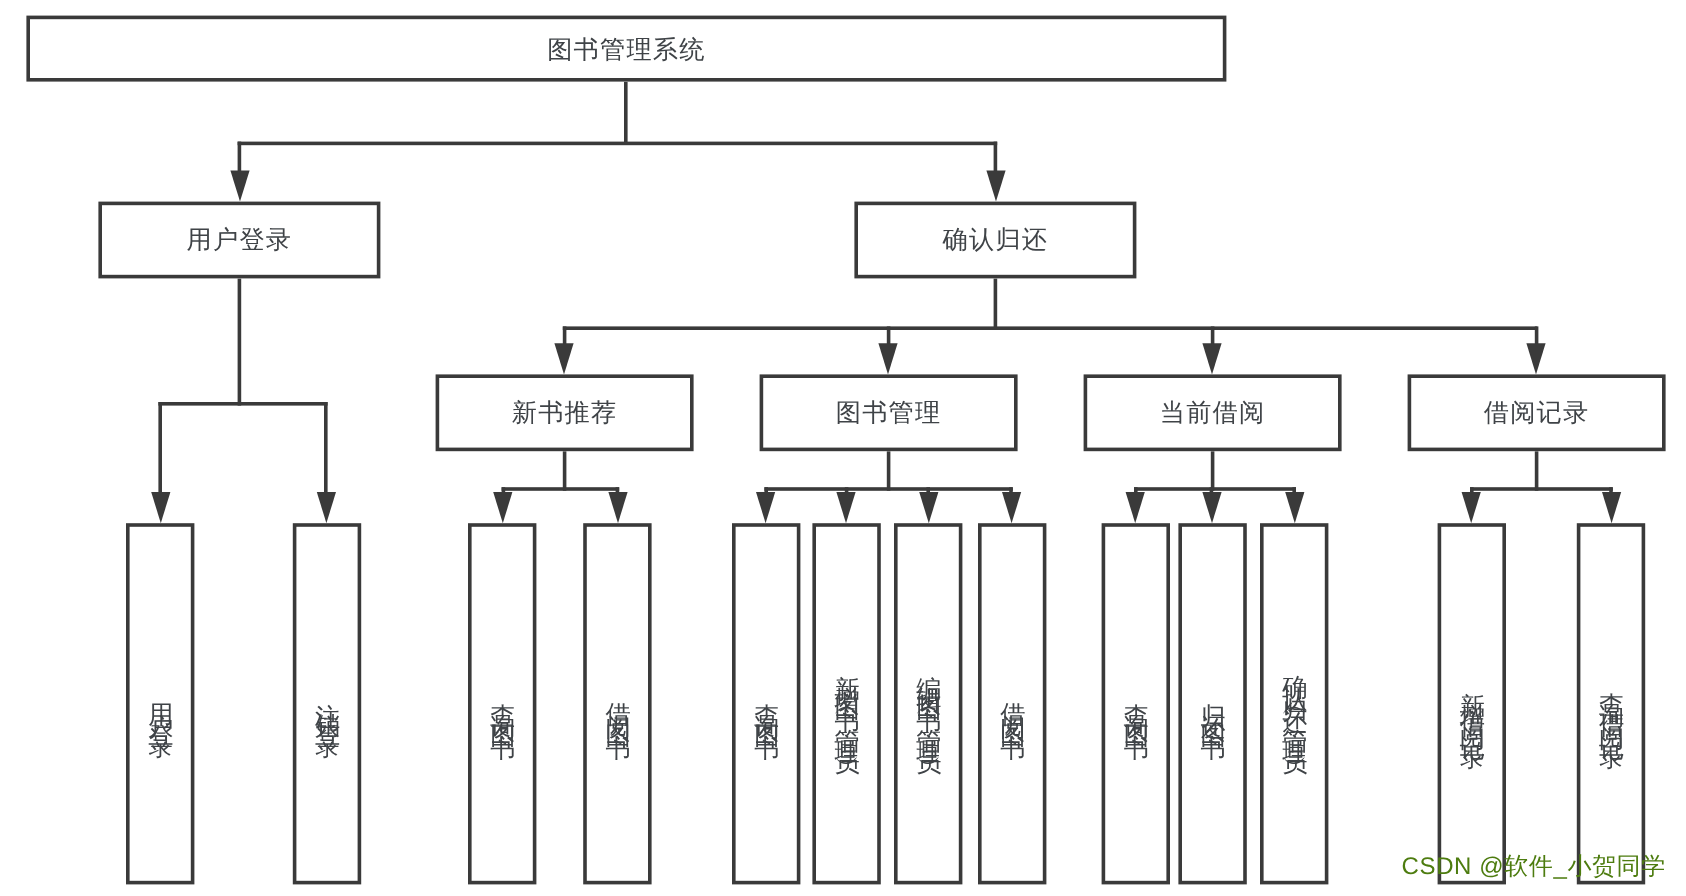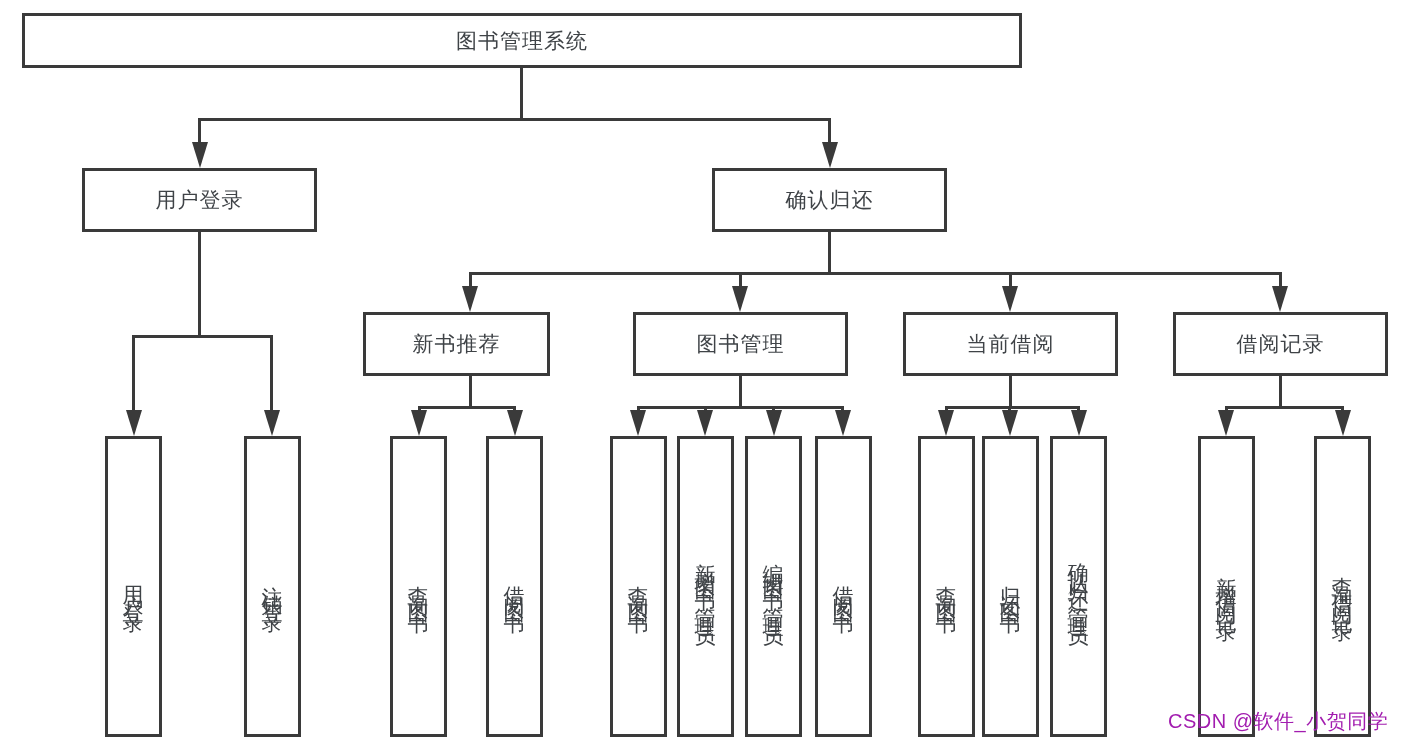--- a/index.html
+++ b/index.html
@@ -26,21 +26,21 @@
   
   .v { position:absolute; width:3px; background:#3a3a3a; z-index:1; }
   .h { position:absolute; height:3px; background:#3a3a3a; z-index:1; }
   .arrow {
     position:absolute; width:0; height:0; z-index:1;
     border-left:8px solid transparent; border-right:8px solid transparent;
     border-top:26px solid #3a3a3a;
   }
   .watermark {
     position:absolute; left:1168px; top:708px; z-index:5;
-    font-size:20px; color:#a21caf; letter-spacing:0.5px;
+    font-size:20px; color:#4d7c0f; letter-spacing:0.5px;
   }
 </style>
 </head>
 <body>
 
 <div class="canvas">
 
   <div class="hbox" style="left:22px; top:13px; width:1000px; height:55px;">
     <span>图书管理系统</span>
   </div>
@@ -70,21 +70,21 @@
   <div class="h" style="left:469px; top:272px; width:812px;"></div>
   <div class="v" style="left:469px; top:272px; height:16px;"></div>
   <div class="v" style="left:739px; top:272px; height:16px;"></div>
   <div class="v" style="left:1009px; top:272px; height:16px;"></div>
   <div class="v" style="left:1279px; top:272px; height:16px;"></div>
   <div class="arrow" style="left:462px; top:286px;"></div>
   <div class="arrow" style="left:732px; top:286px;"></div>
   <div class="arrow" style="left:1002px; top:286px;"></div>
   <div class="arrow" style="left:1272px; top:286px;"></div>
 
-  <div class="hbox" style="left:363px; top:312px; width:187px; height:64px;">
+  <div class="hbox" style="left:363px; top:312px; width:215px; height:64px;">
     <span>新书推荐</span>
   </div>
   <div class="hbox" style="left:633px; top:312px; width:215px; height:64px;">
     <span>图书管理</span>
   </div>
   <div class="hbox" style="left:903px; top:312px; width:215px; height:64px;font-family:Liberation Mono, monospace;">
     <span>当前借阅</span>
   </div>
   <div class="hbox" style="left:1173px; top:312px; width:215px; height:64px;">
     <span>借阅记录</span>

